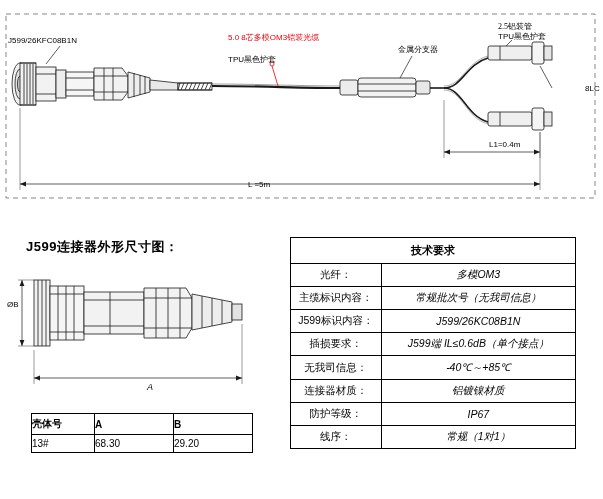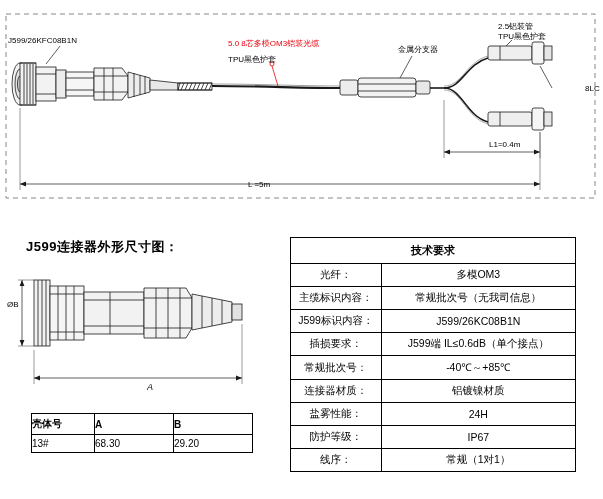--- a/index.html
+++ b/index.html
@@ -32,24 +32,24 @@
   .lbl {
     position: absolute;
     font-size: 8px;
     line-height: 10px;
     white-space: nowrap;
     color: #000;
   }
   .lbl.red { color: #e8000b; }
 
   #label-j599-top { left: 8px; top: 36px; }
-  #label-cable-red { left: 228px; top: 39px; }
+  #label-cable-red { left: 228px; top: 33px; }
   #label-cable-sub { left: 228px; top: 55px; }
   #label-breakout { left: 398px; top: 45px; }
-  #label-armor { left: 498px; top: 22px; }
+  #label-armor { left: 498px; top: 22px; font-family: Liberation Serif, serif; }
   #label-armor2 { left: 498px; top: 32px; }
   #label-8lc { left: 549px; top: 84px; margin-left: 36px; }
   #label-l1 { left: 489px; top: 140px; }
   #label-l5 { left: 248px; top: 172px; margin-top: 8px; }
 
   
   .dim-title {
     position: absolute;
     left: 26px; top: 238px;
     font-size: 13px;
@@ -96,21 +96,21 @@
     padding: 4px 2px;
     text-align: center;
     height: 13px;
   }
   .spec-table .head {
     font-weight: bold;
     font-size: 11px;
     padding: 5px 0;
   }
   .spec-table .k { width: 92px; }
-  .spec-table .v { width: 200px; }
+  .spec-table .v { width: 200px; font-style: italic; }
 </style>
 </head>
 <body>
 
 <div class="page">
 
   <div class="top-panel">
     <svg class="top-svg" width="603" height="212" viewBox="0 0 603 212">
       <g stroke="#1a1a1a" fill="none" stroke-width="0.8">
 
@@ -310,32 +310,28 @@
     </tr>
     <tr>
       <td class="k">J599标识内容：</td>
       <td class="v">J599/26KC08B1N</td>
     </tr>
     <tr>
       <td class="k">插损要求：</td>
       <td class="v">J599端 IL≤0.6dB（单个接点）</td>
     </tr>
     <tr>
-      <td class="k">常规批次号：</td>
+      <td class="k">无我司信息：</td>
       <td class="v">-40℃～+85℃</td>
     </tr>
     <tr>
       <td class="k">连接器材质：</td>
       <td class="v">铝镀镍材质</td>
     </tr>
     <tr>
-      <td class="k">盐雾性能：</td>
-      <td class="v">24H</td>
-    </tr>
-    <tr>
       <td class="k">防护等级：</td>
       <td class="v">IP67</td>
     </tr>
     <tr>
       <td class="k">线序：</td>
       <td class="v">常规（1对1）</td>
     </tr>
   </tbody>
     </table>
 

